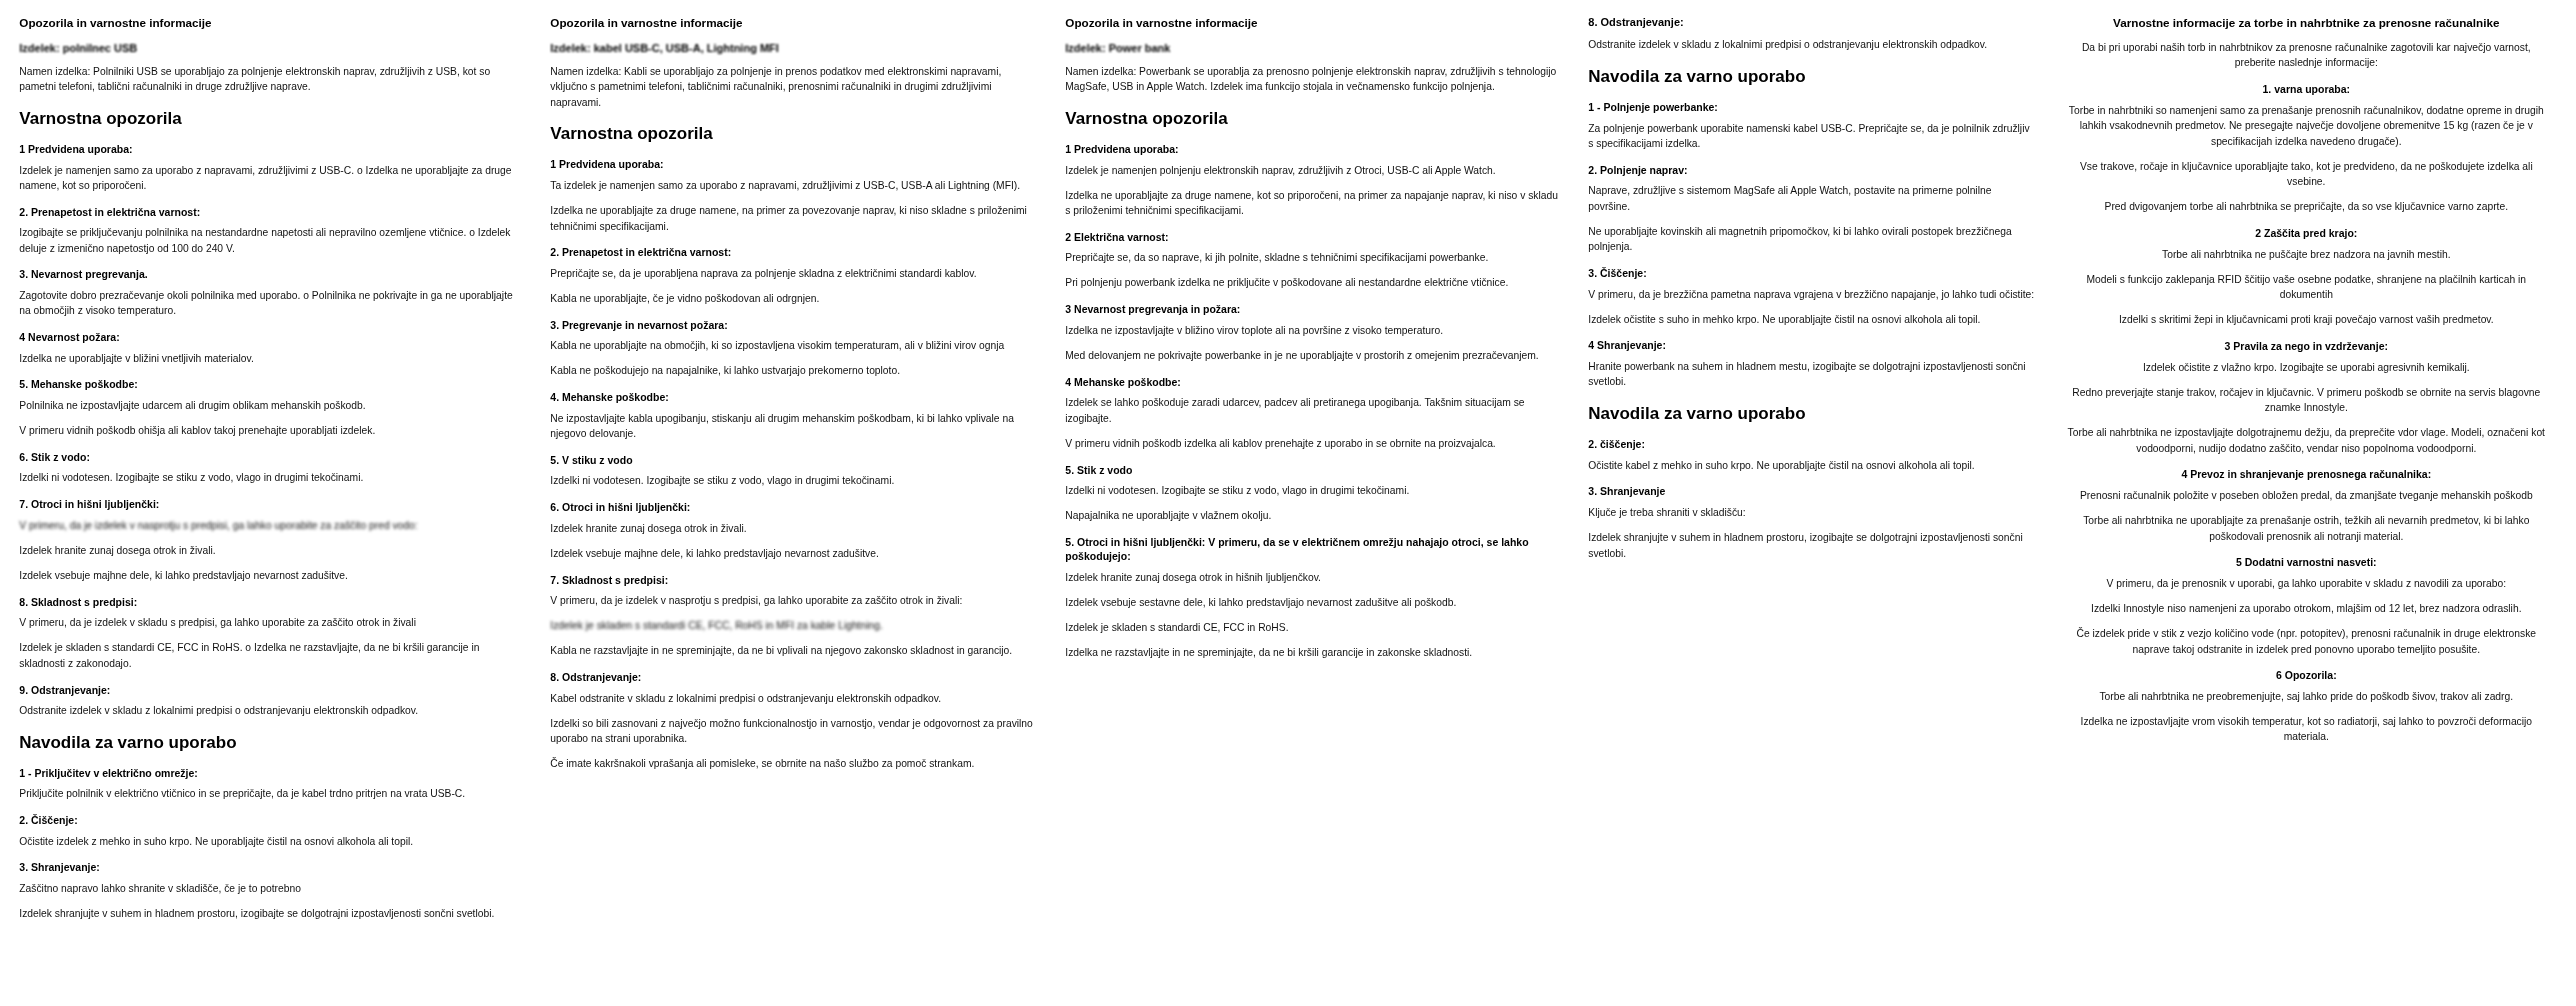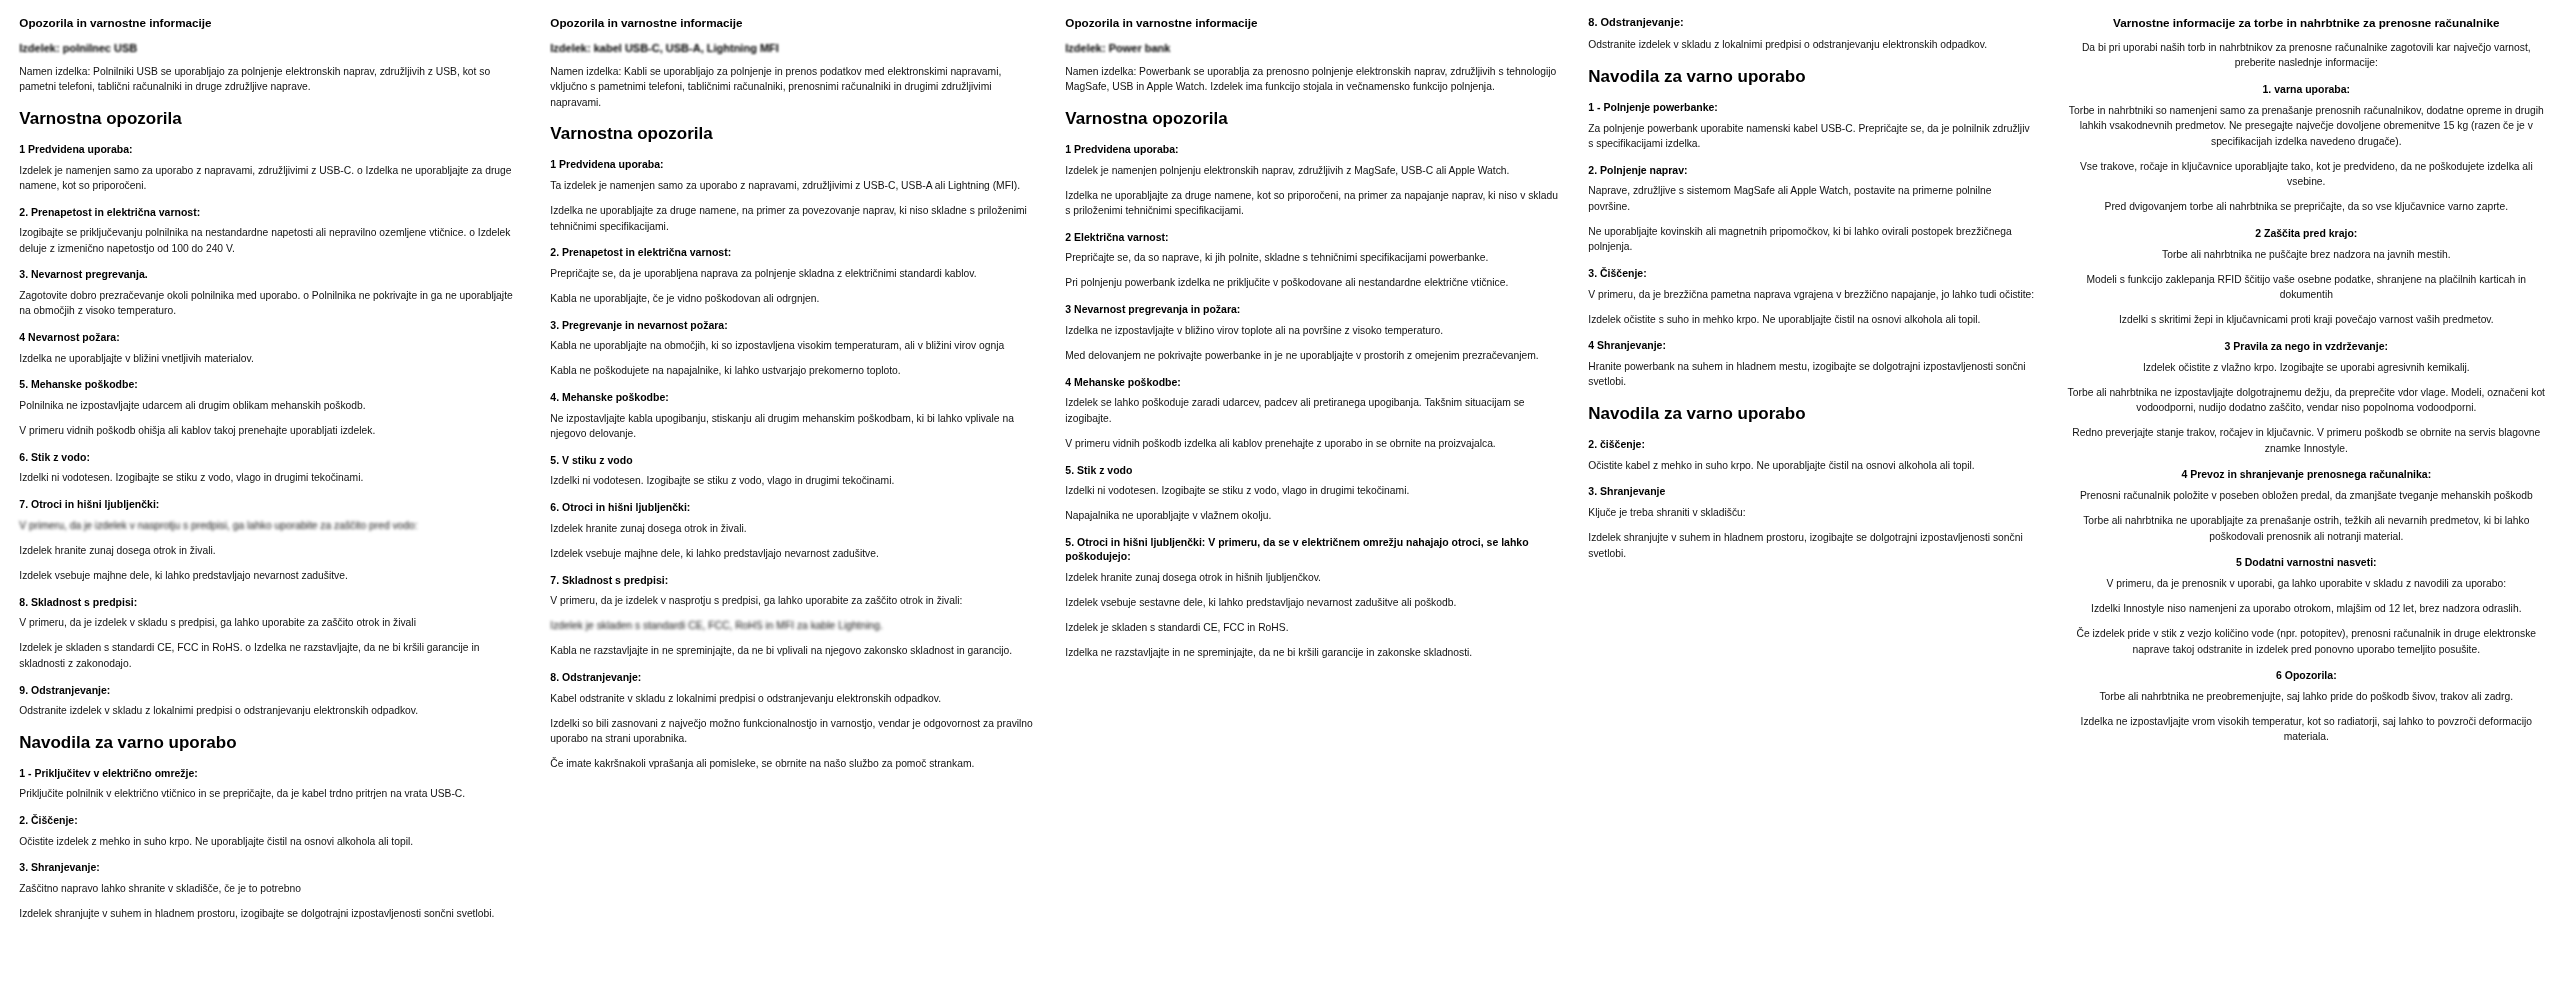--- a/index.html
+++ b/index.html
@@ -160,21 +160,21 @@
       <p class="para">Izdelka ne uporabljajte za druge namene, na primer za povezovanje naprav, ki niso skladne s priloženimi tehničnimi specifikacijami.</p>
     </div>
     <div>
       <div class="h-item">2. Prenapetost in električna varnost:</div>
       <p class="para">Prepričajte se, da je uporabljena naprava za polnjenje skladna z električnimi standardi kablov.</p>
       <p class="para">Kabla ne uporabljajte, če je vidno poškodovan ali odrgnjen.</p>
     </div>
     <div>
       <div class="h-item">3. Pregrevanje in nevarnost požara:</div>
       <p class="para">Kabla ne uporabljajte na območjih, ki so izpostavljena visokim temperaturam, ali v bližini virov ognja</p>
-      <p class="para">Kabla ne poškodujete na napajalnike, ki lahko ustvarjajo prekomerno toploto.</p>
+      <p class="para">Kabla ne poškodujejo na napajalnike, ki lahko ustvarjajo prekomerno toploto.</p>
     </div>
     <div>
       <div class="h-item">4. Mehanske poškodbe:</div>
       <p class="para">Ne izpostavljajte kabla upogibanju, stiskanju ali drugim mehanskim poškodbam, ki bi lahko vplivale na njegovo delovanje.</p>
     </div>
     <div>
       <div class="h-item">5. V stiku z vodo</div>
       <p class="para">Izdelki ni vodotesen. Izogibajte se stiku z vodo, vlago in drugimi tekočinami.</p>
     </div>
     <div>
@@ -199,21 +199,21 @@
 
   <div class="column col-3">
     <div class="h-title">Opozorila in varnostne informacije</div>
     <div class="h-sub blur">Izdelek: Power bank</div>
     <p class="para">Namen izdelka: Powerbank se uporablja za prenosno polnjenje elektronskih naprav, združljivih s tehnologijo MagSafe, USB in Apple Watch. Izdelek ima funkcijo stojala in večnamensko funkcijo polnjenja.</p>
 
     <div class="h-section">Varnostna opozorila</div>
 
     <div>
       <div class="h-item">1 Predvidena uporaba:</div>
-      <p class="para">Izdelek je namenjen polnjenju elektronskih naprav, združljivih z MagSafe, USB-C ali Apple Watch.</p>
+      <p class="para">Izdelek je namenjen polnjenju elektronskih naprav, združljivih z Otroci, USB-C ali Apple Watch.</p>
       <p class="para">Izdelka ne uporabljajte za druge namene, kot so priporočeni, na primer za napajanje naprav, ki niso v skladu s priloženimi tehničnimi specifikacijami.</p>
     </div>
     <div>
       <div class="h-item">2 Električna varnost:</div>
       <p class="para">Prepričajte se, da so naprave, ki jih polnite, skladne s tehničnimi specifikacijami powerbanke.</p>
       <p class="para">Pri polnjenju powerbank izdelka ne priključite v poškodovane ali nestandardne električne vtičnice.</p>
     </div>
     <div>
       <div class="h-item">3 Nevarnost pregrevanja in požara:</div>
       <p class="para">Izdelka ne izpostavljajte v bližino virov toplote ali na površine z visoko temperaturo.</p>
@@ -292,22 +292,22 @@
     </div>
     <div>
       <div class="h-item blur">2 Zaščita pred krajo:</div>
       <p class="para">Torbe ali nahrbtnika ne puščajte brez nadzora na javnih mestih.</p>
       <p class="para">Modeli s funkcijo zaklepanja RFID ščitijo vaše osebne podatke, shranjene na plačilnih karticah in dokumentih</p>
       <p class="para">Izdelki s skritimi žepi in ključavnicami proti kraji povečajo varnost vaših predmetov.</p>
     </div>
     <div>
       <div class="h-item">3 Pravila za nego in vzdrževanje:</div>
       <p class="para">Izdelek očistite z vlažno krpo. Izogibajte se uporabi agresivnih kemikalij.</p>
+      <p class="para">Redno preverjajte stanje trakov, ročajev in ključavnic. V primeru poškodb se obrnite na servis blagovne znamke Innostyle.</p>
       <p class="para">Torbe ali nahrbtnika ne izpostavljajte dolgotrajnemu dežju, da preprečite vdor vlage. Modeli, označeni kot vodoodporni, nudijo dodatno zaščito, vendar niso popolnoma vodoodporni.</p>
-      <p class="para">Redno preverjajte stanje trakov, ročajev in ključavnic. V primeru poškodb se obrnite na servis blagovne znamke Innostyle.</p>
     </div>
     <div>
       <div class="h-item">4 Prevoz in shranjevanje prenosnega računalnika:</div>
       <p class="para">Prenosni računalnik položite v poseben obložen predal, da zmanjšate tveganje mehanskih poškodb</p>
       <p class="para">Torbe ali nahrbtnika ne uporabljajte za prenašanje ostrih, težkih ali nevarnih predmetov, ki bi lahko poškodovali prenosnik ali notranji material.</p>
     </div>
     <div>
       <div class="h-item">5 Dodatni varnostni nasveti:</div>
       <p class="para">V primeru, da je prenosnik v uporabi, ga lahko uporabite v skladu z navodili za uporabo:</p>
       <p class="para">Izdelki Innostyle niso namenjeni za uporabo otrokom, mlajšim od 12 let, brez nadzora odraslih.</p>

